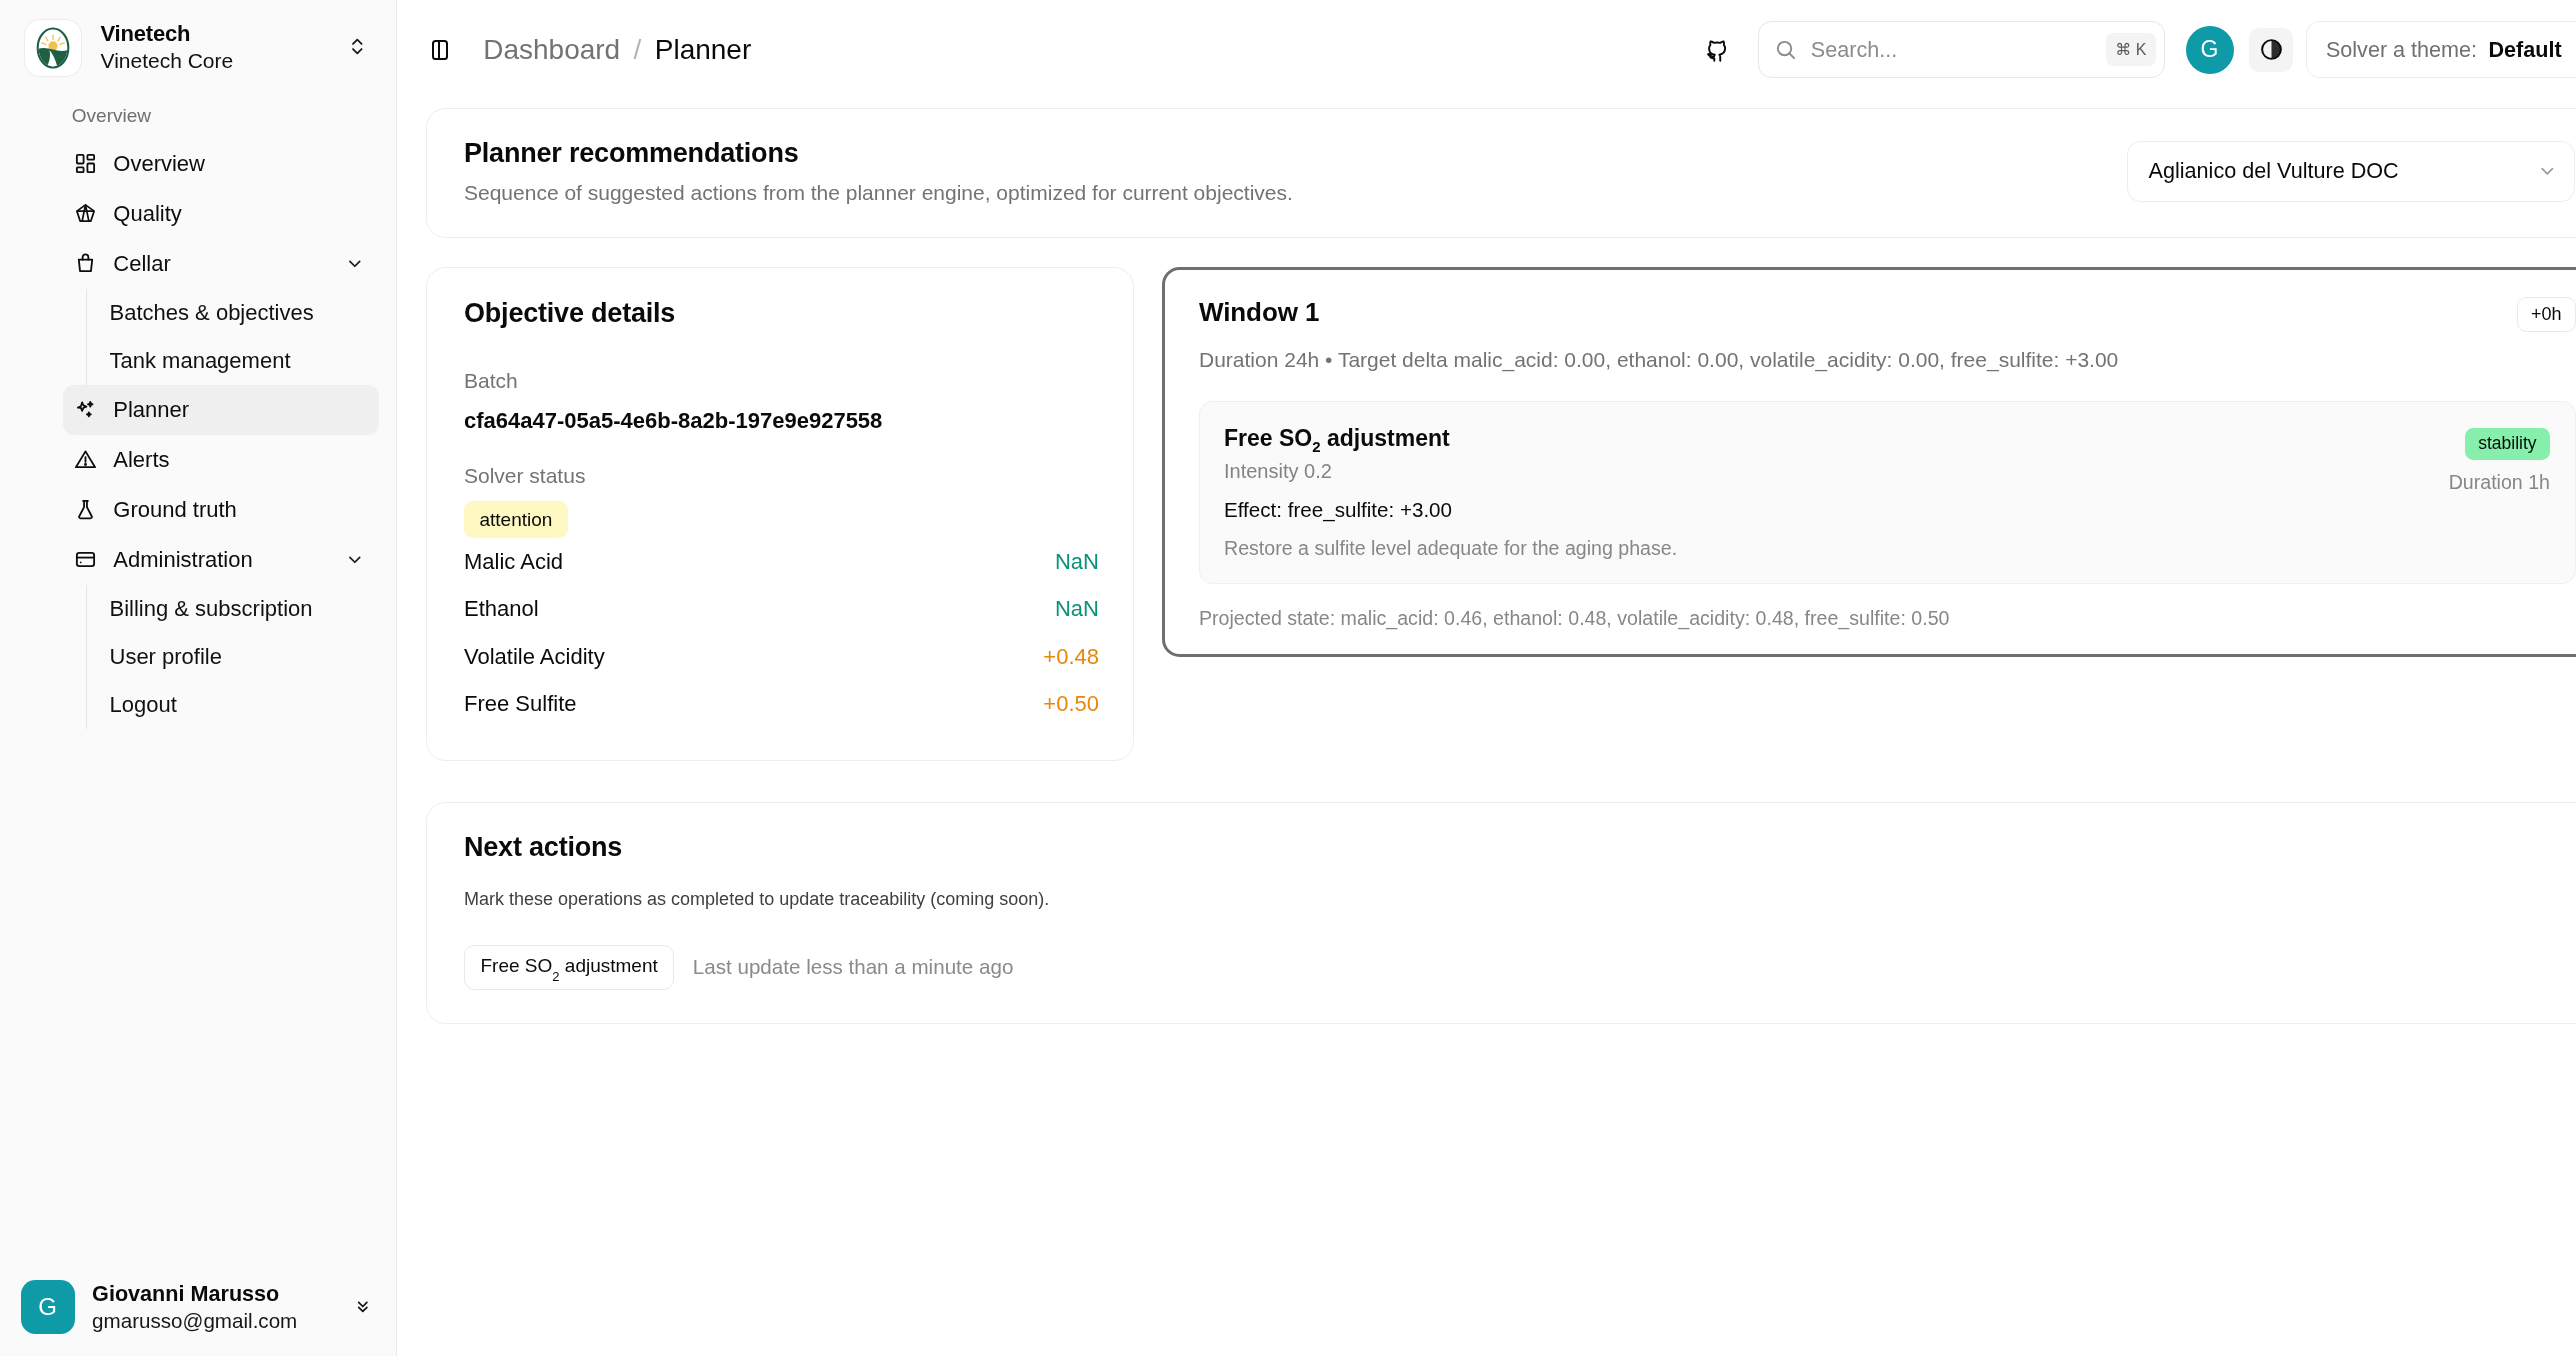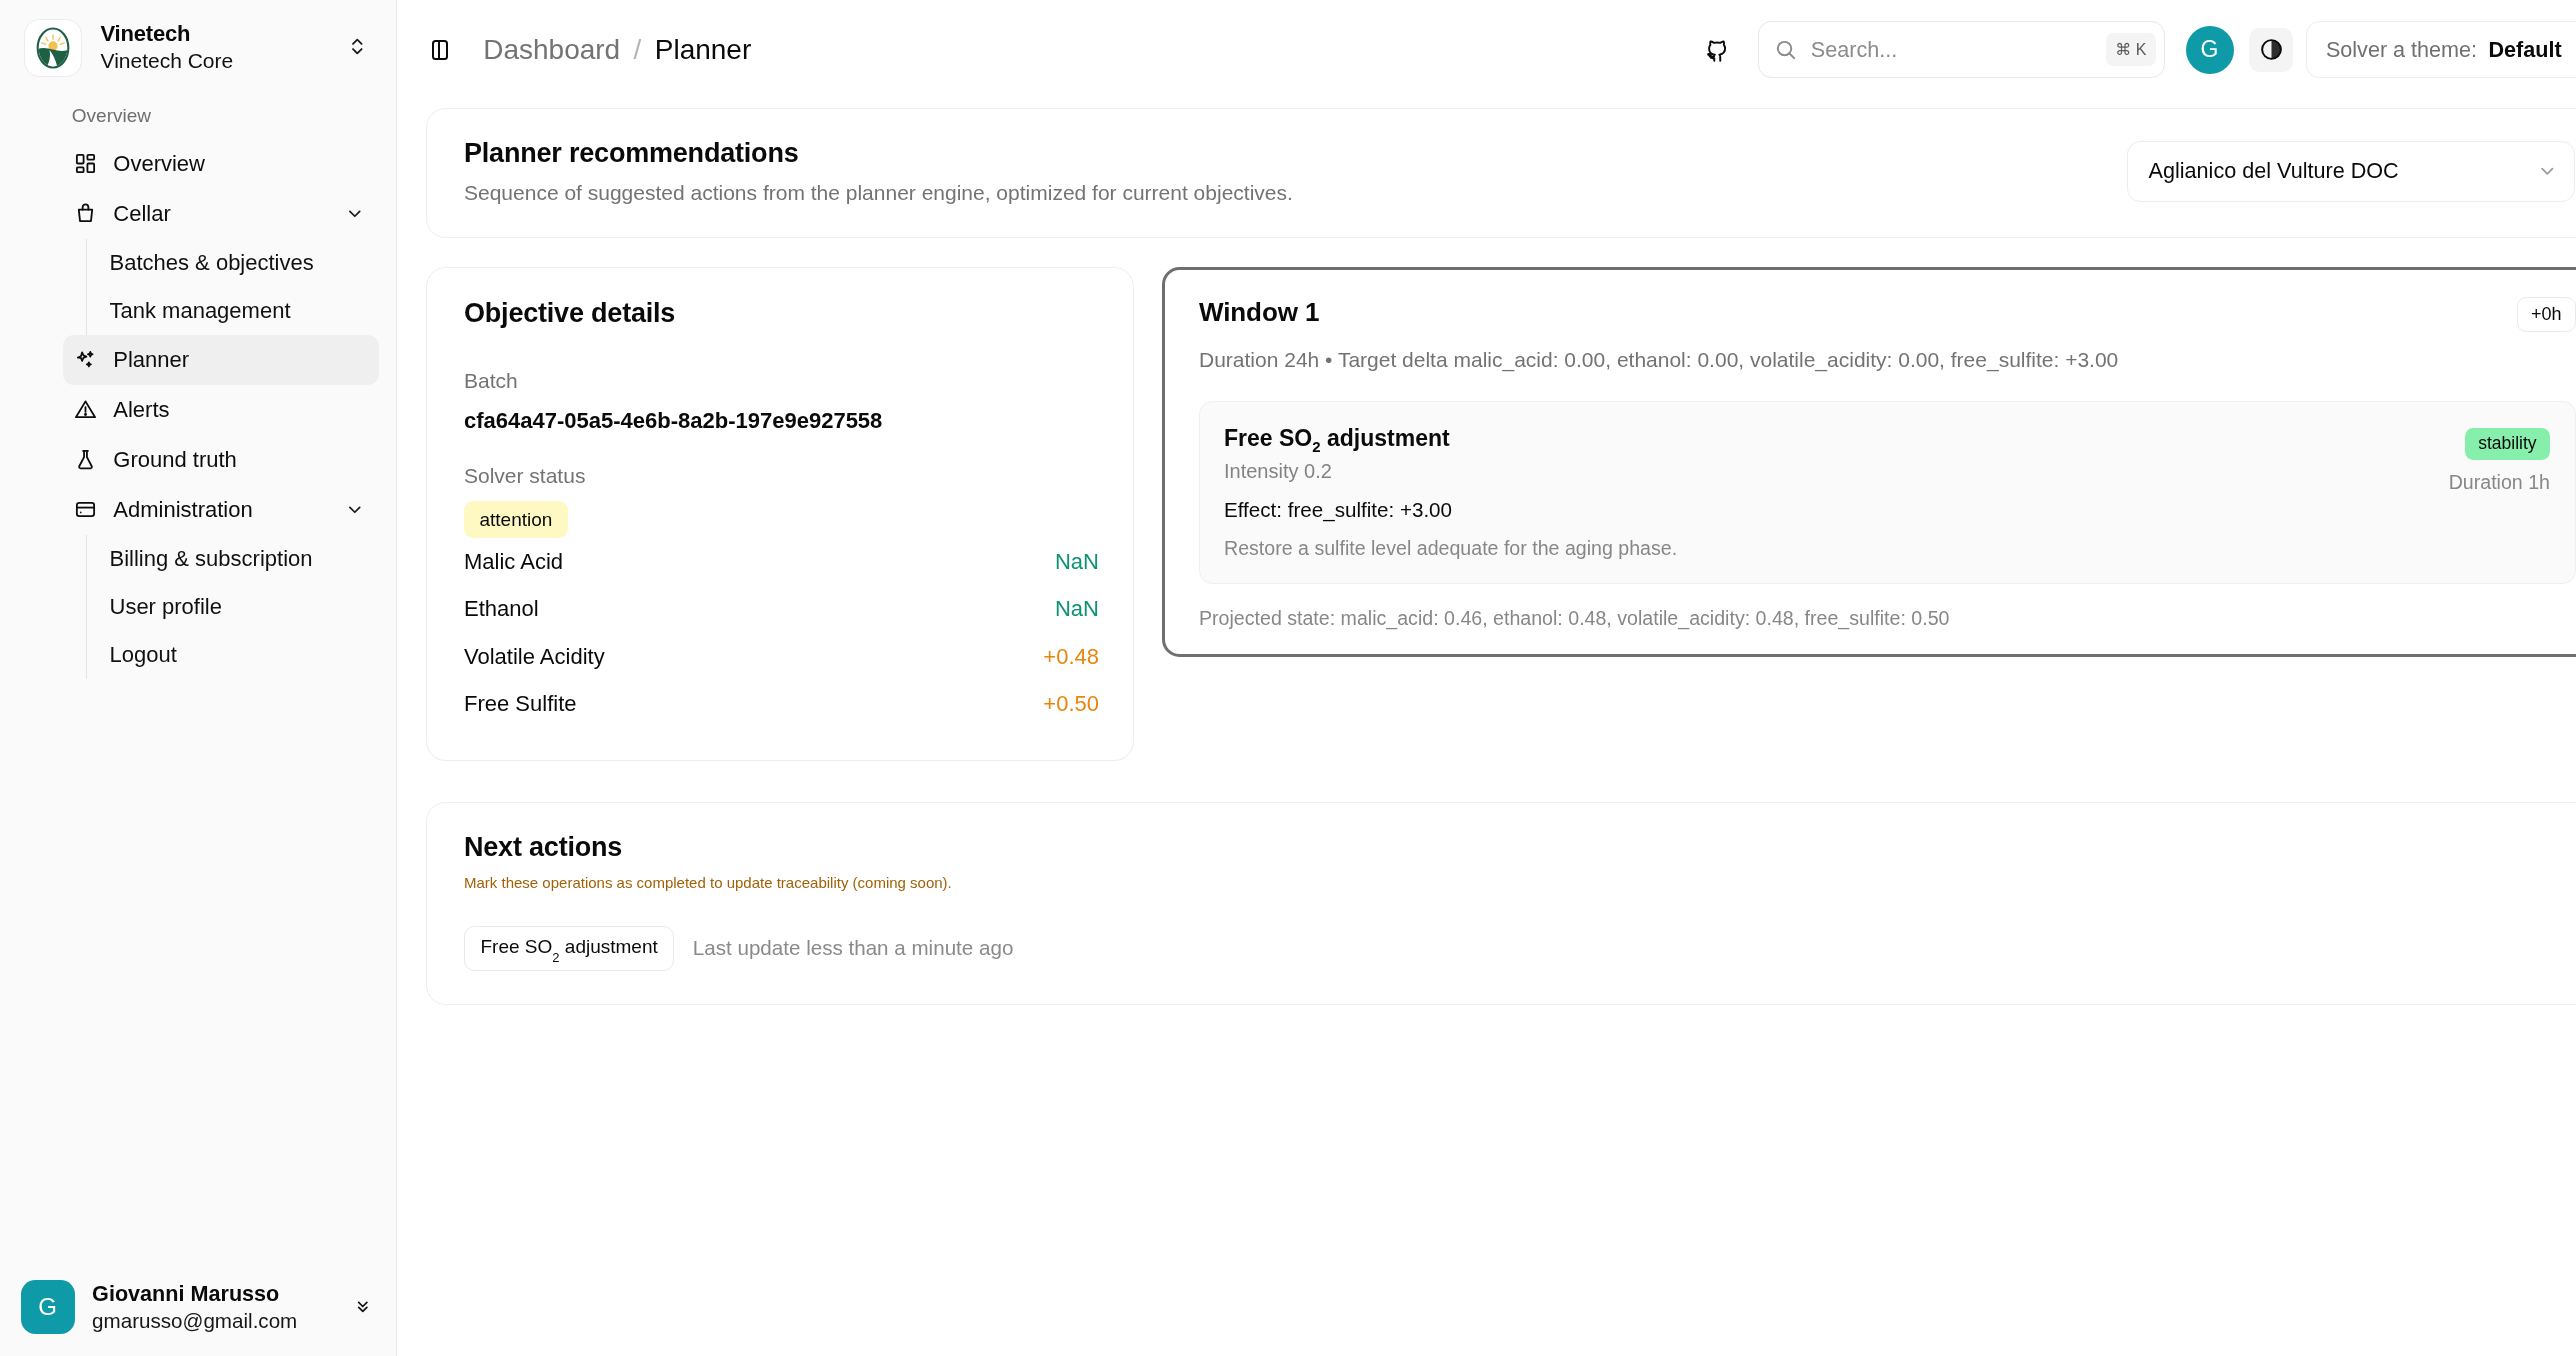--- a/index.html
+++ b/index.html
@@ -202,21 +202,21 @@
   .tag-chip {
     display: inline-block; background: #86efac; border-radius: 8.2px;
     font-size: 17.5px; color: #0a0a0a; padding: 5.7px 13.4px;
   }
   .action-duration { font-size: 19.6px; color: #878787; margin-top: 11.3px; }
   .projected { font-size: 19.6px; color: #878787; margin-top: 23px; }
 
   
   .next-card { margin-top: 41px; padding: 29px 34px 33px 37px; }
   .next-title { font-size: 27px; font-weight: 700; letter-spacing: -0.2px; }
-  .next-sub { font-size: 15px; color: #a16207; margin-top: 11px; }
+  .next-sub { font-size: 18px; color: #404040; margin-top: 26px; }
   .next-row { display: flex; align-items: center; gap: 18.5px; margin-top: 35px; }
   .outline-chip {
     border: 1.5px solid #e9e9e9; border-radius: 10.3px;
     font-size: 19px; color: #0a0a0a; padding: 8.8px 15.5px; white-space: nowrap; cursor: pointer;
   }
   .outline-chip sub { font-size: 13px; position: relative; top: 4.6px; }
   .next-update { font-size: 20.6px; color: #8a8a8a; }
 </style>
 </head>
 <body>
@@ -266,20 +266,30 @@
           <svg width="23" height="23" viewBox="0 0 24 24" fill="none" stroke="currentColor" stroke-width="1.9">
             <rect x="3" y="3" width="7" height="9" rx="1"></rect>
               <rect x="14" y="3" width="7" height="5" rx="1"></rect>
             <rect x="14" y="12" width="7" height="9" rx="1"></rect>
               <rect x="3" y="16" width="7" height="5" rx="1"></rect>
           </svg>
         </span>
         <span class="nav-label">Overview</span>
       </div>
 
+      <div class="nav-item">
+        <span class="nav-icon">
+          <svg width="23" height="23" viewBox="0 0 24 24" fill="none" stroke="currentColor" stroke-width="1.8" stroke-linejoin="round">
+            <path d="M12 3l9 6.5-3.5 10.5h-11L3 9.5z"></path>
+              <path d="M3 9.5h18"></path>
+              <path d="M12 3L8.5 20M12 3l3.5 17"></path>
+          </svg>
+        </span>
+        <span class="nav-label">Quality</span>
+      </div>
 
       <div class="nav-item">
         <span class="nav-icon">
           <svg width="23" height="23" viewBox="0 0 24 24" fill="none" stroke="currentColor" stroke-width="1.9" stroke-linecap="round" stroke-linejoin="round">
             <path d="M5 8h14l-1.3 12H6.3z"></path>
               <path d="M9 8V5.5a3 3 0 0 1 6 0V8"></path>
           </svg>
         </span>
         <span class="nav-label">Cellar</span>
         <span class="nav-chev">

